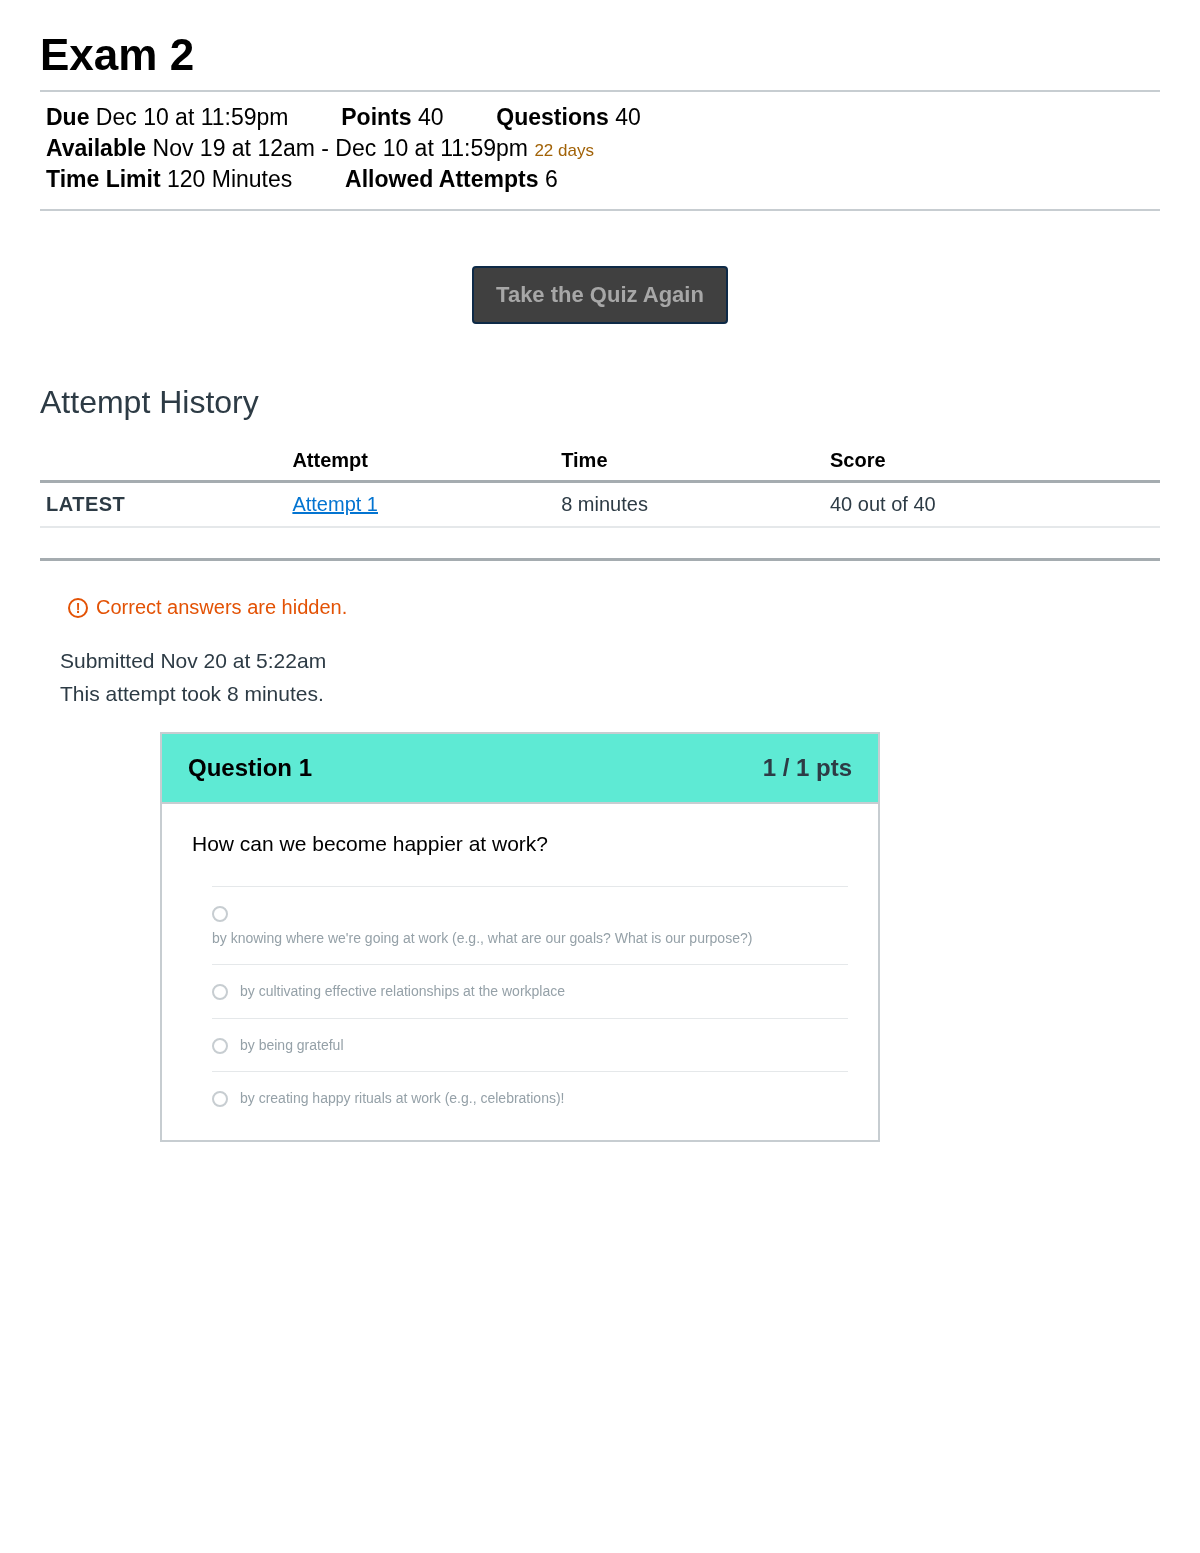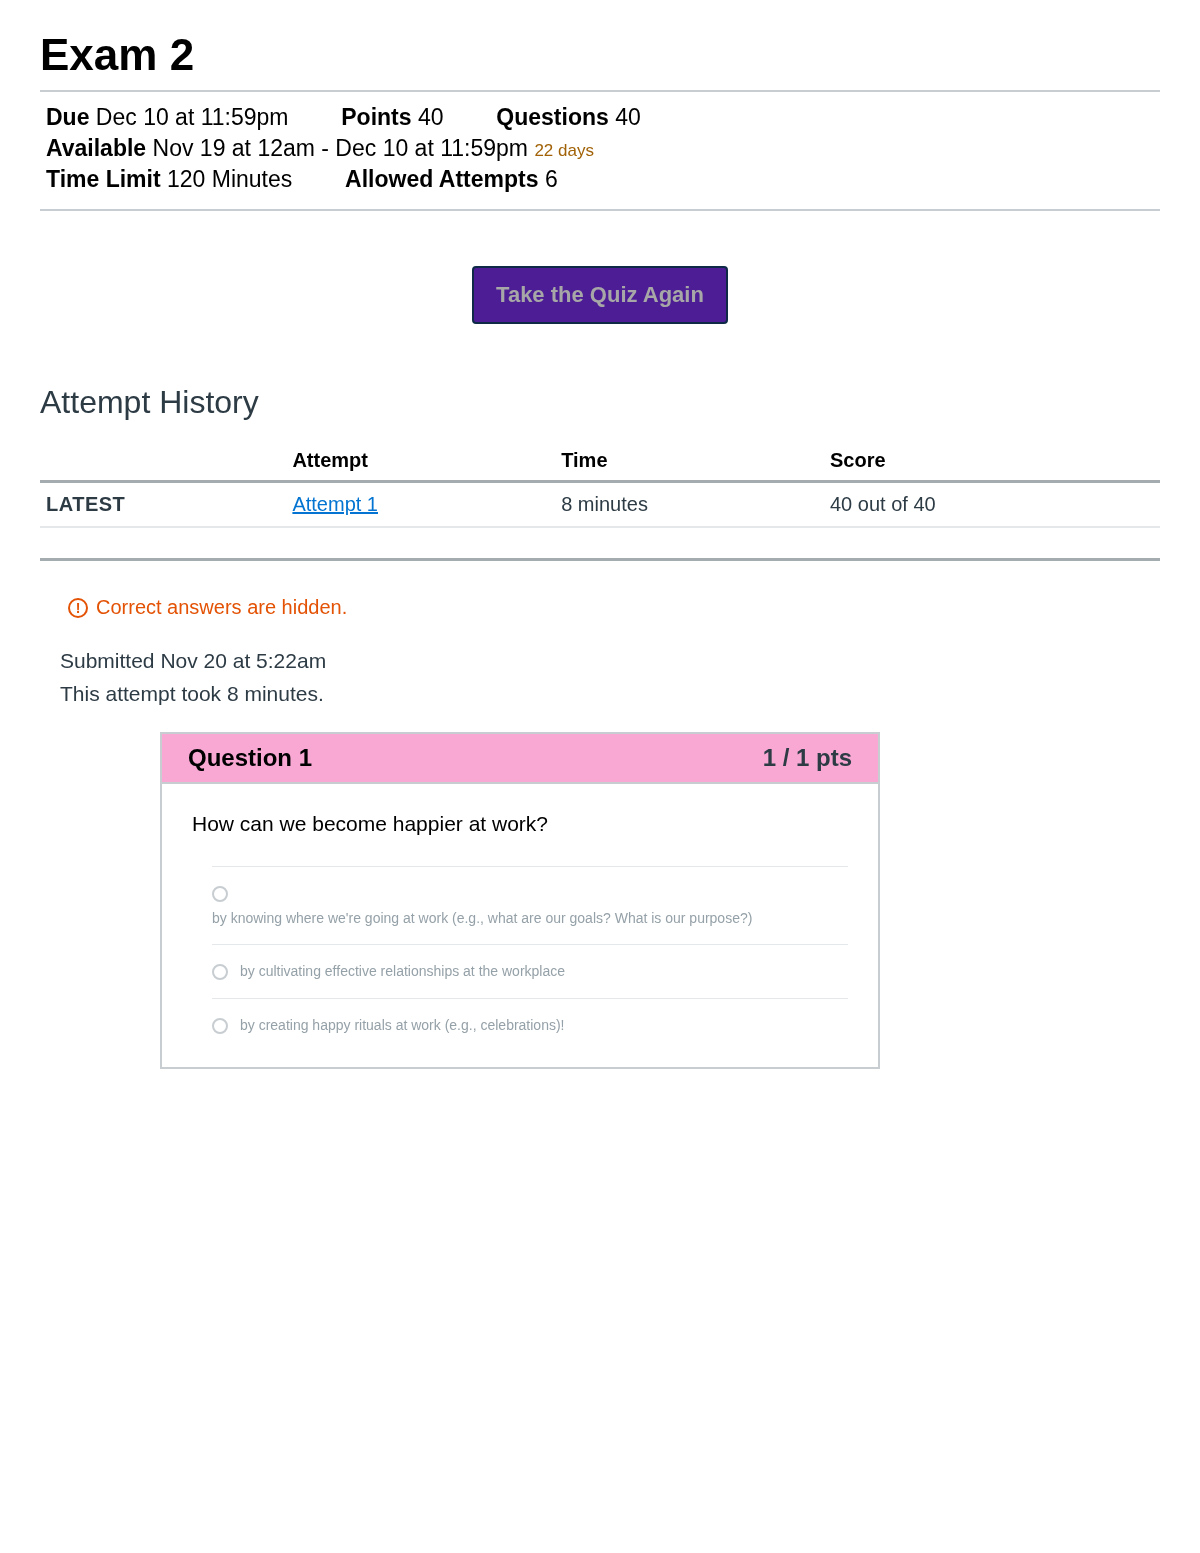--- a/index.html
+++ b/index.html
@@ -29,21 +29,21 @@
   .meta-val { font-weight: 400; }
   .meta-gap { display:inline-block; width: 40px; }
   .meta-small { font-size: 17px; color:#a16207; }
   .take-again-wrap {
     text-align: center;
     margin: 55px 0 60px 0;
   }
   .take-again-btn {
     display: inline-block;
     border: 2px solid #0e2a47;
-    background: #4c1d95;
+    background: #404040;
     color: #a7a7a7;
     font-weight: 700;
     font-size: 22px;
     padding: 14px 22px;
     border-radius: 4px;
   }
   h2.history-title {
     font-size: 32px;
     font-weight: 400;
     margin: 0 0 20px 0;
@@ -103,22 +103,22 @@
   .question-card {
     width: 720px;
     margin: 0 0 0 120px;
     border: 2px solid #c7cdd1;
     background: #fff;
   }
   .q-header {
     display: flex;
     justify-content: space-between;
     align-items: center;
-    padding: 10px 26px;
-    background: #f9a8d4;
+    padding: 20px 26px;
+    background: #5eead4;
     border-bottom: 2px solid #c7cdd1;
   }
   .q-title { font-size: 24px; font-weight: 700; color:#000; }
   .q-pts { font-size: 24px; font-weight: 700; color: #2d3b45; }
   .q-body { padding: 28px 30px 16px 30px; }
   .q-prompt { font-size: 21px; color: #000; margin-bottom: 30px; }
   .answers { margin-left: 20px; }
   .answer {
     border-top: 1px solid #e5e8ea;
     padding: 16px 0 16px 0;
@@ -218,17 +218,21 @@
       <div class="answer stacked">
         <div class="radio"></div>
         <div>by knowing where we're going at work (e.g., what are our goals? What is our purpose?)</div>
       </div>
       <div class="answer">
         <span class="radio"></span>
         <span>by cultivating effective relationships at the workplace</span>
       </div>
       <div class="answer">
         <span class="radio"></span>
+        <span>by being grateful</span>
+      </div>
+      <div class="answer">
+        <span class="radio"></span>
         <span>by creating happy rituals at work (e.g., celebrations)!</span>
       </div>
     </div>
   </div>
 </div>
 
 </body></html>

